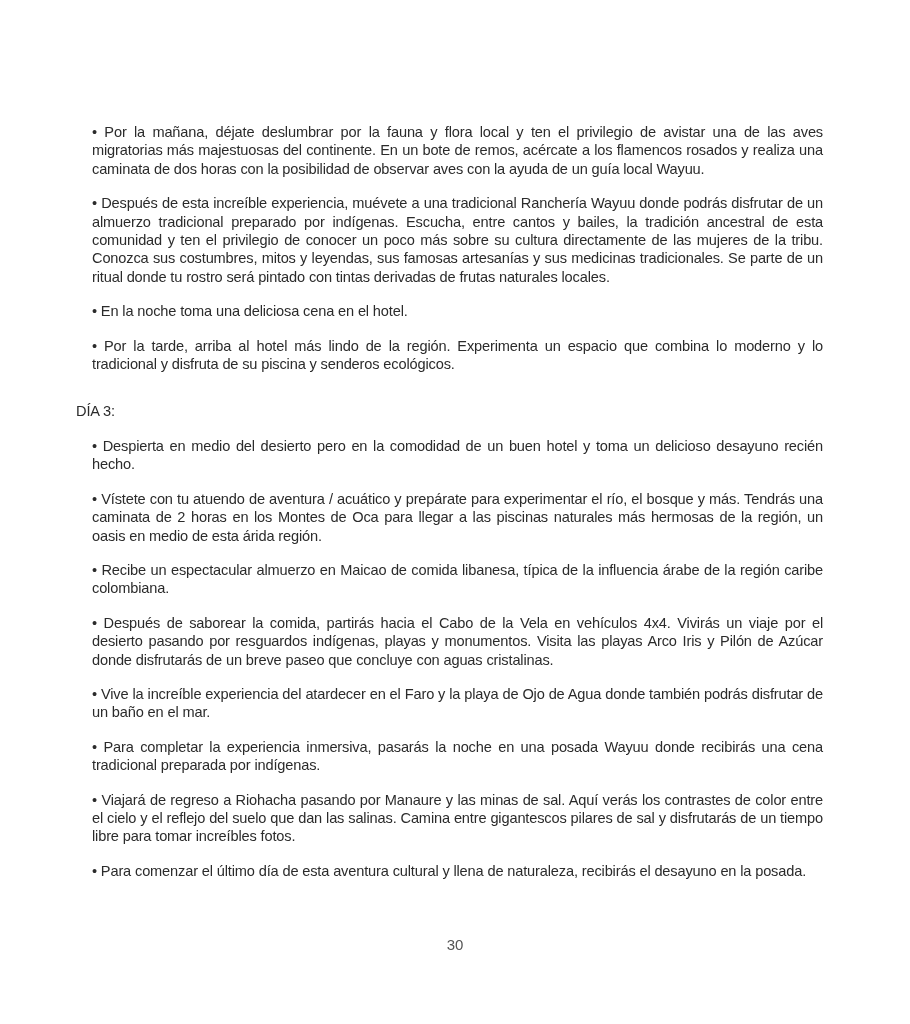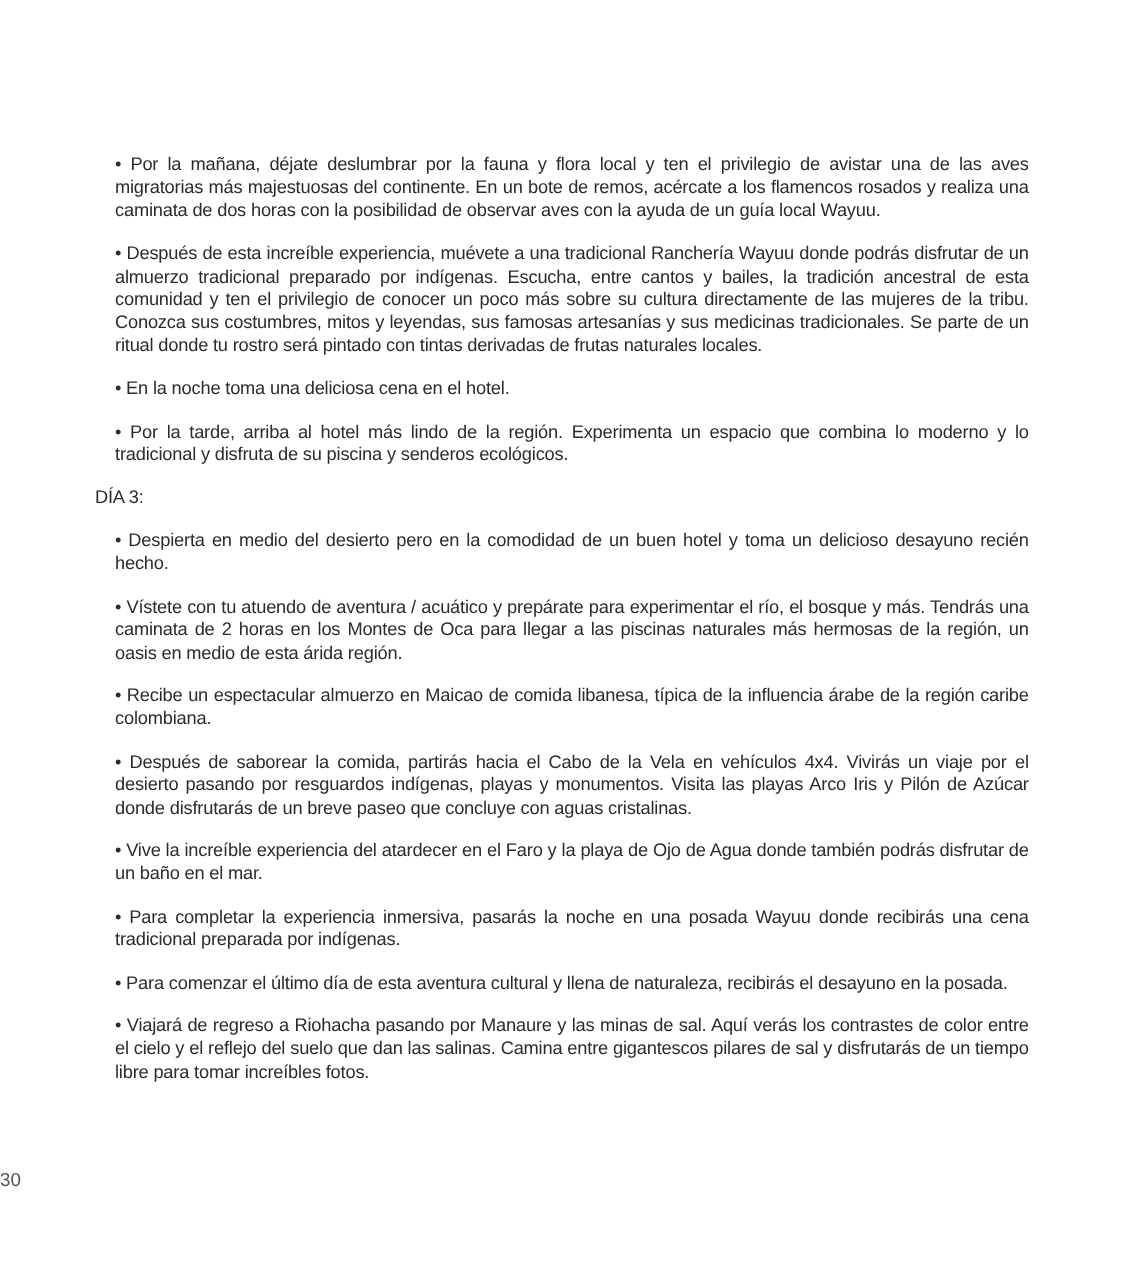--- a/index.html
+++ b/index.html
@@ -23,27 +23,28 @@
       line-height: 18.4px;
       color: #2b2b2b;
       letter-spacing: -0.15px;
     }
     .para {
       margin: 16px;
       text-align: justify;
       text-align-last: left;
     }
     .day-heading {
-      margin: 16px 0 0 0;
+      margin: 29px 0 0 0;
     }
     .page-number {
       position: absolute;
       left: 0;
       width: 910px;
       top: 936px;
+      text-align: center;
       font-family: "Liberation Sans", sans-serif;
       font-size: 15px;
       color: #555555;
     }
   </style>
 </head>
 <body>
 
 <div class="page">
   <section>
@@ -57,18 +58,18 @@
     <p class="para day-heading">DÍA 3:</p>
     <p class="para">• Despierta en medio del desierto pero en la comodidad de un buen hotel y toma un delicioso desayuno recién hecho.</p>
     <p class="para">• Vístete con tu atuendo de aventura / acuático y prepárate para experimentar el río, el bosque y más. Tendrás una caminata de 2 horas en los Montes de Oca para llegar a las piscinas naturales más hermosas de la región, un oasis en medio de esta árida región.</p>
     <p class="para">• Recibe un espectacular almuerzo en Maicao de comida libanesa, típica de la influencia árabe de la región caribe colombiana.</p>
     <p class="para">• Después de saborear la comida, partirás hacia el Cabo de la Vela en vehículos 4x4. Vivirás un viaje por el desierto pasando por resguardos indígenas, playas y monumentos. Visita las playas Arco Iris y Pilón de Azúcar donde disfrutarás de un breve paseo que concluye con aguas cristalinas.</p>
     <p class="para">• Vive la increíble experiencia del atardecer en el Faro y la playa de Ojo de Agua donde también podrás disfrutar de un baño en el mar.</p>
     <p class="para">• Para completar la experiencia inmersiva, pasarás la noche en una posada Wayuu donde recibirás una cena tradicional preparada por indígenas.</p>
   </section>
 
   <section>
+    <p class="para">• Viajará de regreso a Riohacha pasando por Manaure y las minas de sal. Aquí verás los contrastes de color entre el cielo y el reflejo del suelo que dan las salinas. Camina entre gigantescos pilares de sal y disfrutarás de un tiempo libre para tomar increíbles fotos.</p>
     <p class="para">• Para comenzar el último día de esta aventura cultural y llena de naturaleza, recibirás el desayuno en la posada.</p>
-    <p class="para">• Viajará de regreso a Riohacha pasando por Manaure y las minas de sal. Aquí verás los contrastes de color entre el cielo y el reflejo del suelo que dan las salinas. Camina entre gigantescos pilares de sal y disfrutarás de un tiempo libre para tomar increíbles fotos.</p>
   </section>
 </div>
 
 <div class="page-number">30</div>
 
 </body></html>

